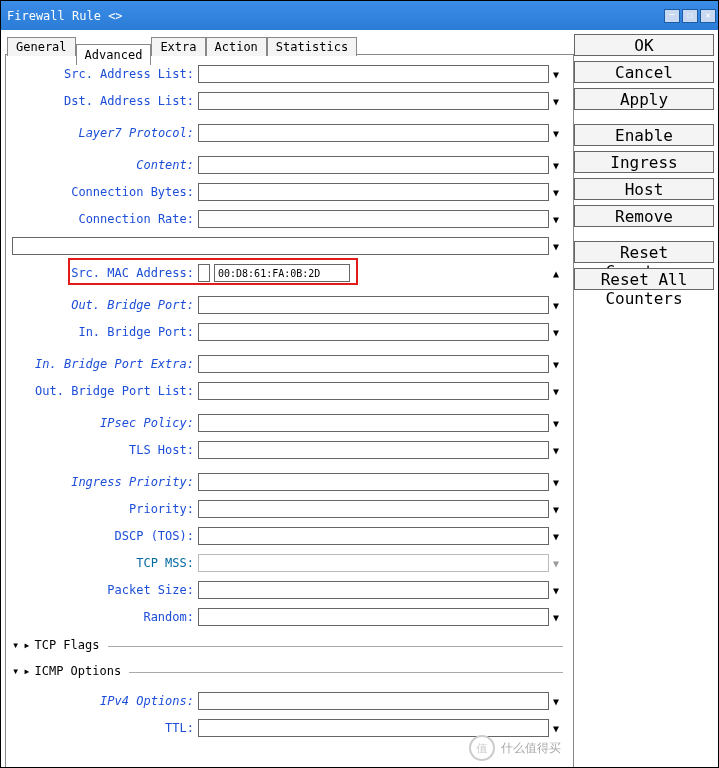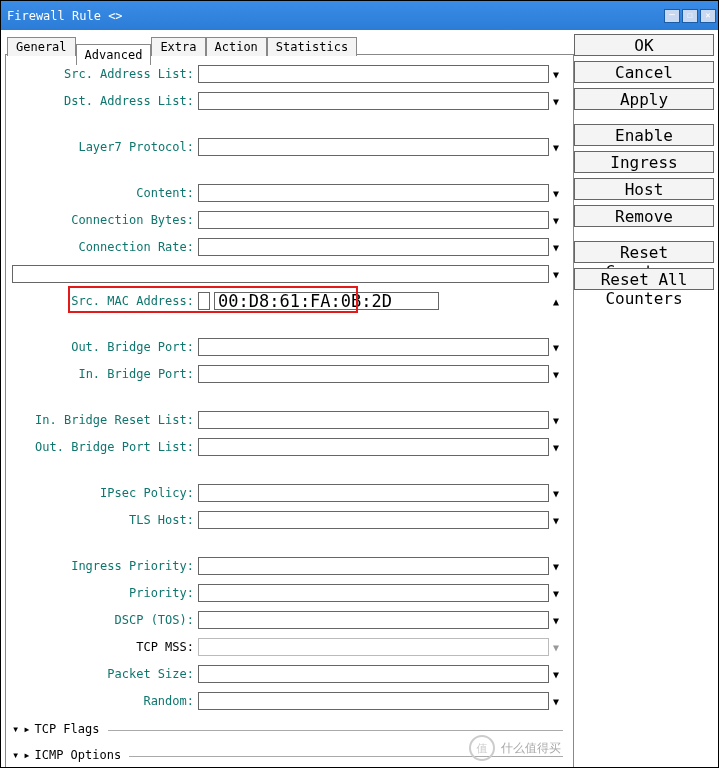--- a/index.html
+++ b/index.html
@@ -78,43 +78,43 @@
     overflow: hidden;
     position: relative;
   }
   .row {
     display: flex;
     align-items: center;
     height: 22px;
     margin-bottom: 5px;
     position: relative;
   }
-  .row.gap { margin-top: 24px; }
+  .row.gap { margin-top: 10px; font-style: italic; }
   .lbl {
     width: 186px;
     text-align: right;
     padding-right: 4px;
     font-size: 12px;
-    color: #0f766e;
-  }
-  .lbl.dim { color: #000000; }
+    color: #1d4ed8;
+  }
+  .lbl.dim { color: #0369a1; }
   .field {
     flex: 1;
     display: flex;
     align-items: center;
     gap: 4px;
   }
   .input {
     flex: 1;
     height: 18px;
     border: 1px solid #666;
     background: #fff;
     padding: 0 3px;
     font-family: inherit;
-    font-size: 17px;
+    font-size: 10px;
   }
   .input.small { flex: 0 0 12px; width: 12px; }
   .arrow {
     width: 14px;
     height: 14px;
     display: flex;
     align-items: center;
     justify-content: center;
     cursor: pointer;
     font-size: 10px;
@@ -275,21 +275,21 @@
       </div>
       <div class="row">
         <div class="lbl">In. Bridge Port:</div>
         <div class="field">
             <div class="input"></div>
           </div>
         <div class="arrow">▼</div>
       </div>
 
       <div class="row gap">
-        <div class="lbl">In. Bridge Reset List:</div>
+        <div class="lbl">In. Bridge Port Extra:</div>
         <div class="field">
             <div class="input"></div>
           </div>
         <div class="arrow">▼</div>
       </div>
       <div class="row">
         <div class="lbl">Out. Bridge Port List:</div>
         <div class="field">
             <div class="input"></div>
           </div>

